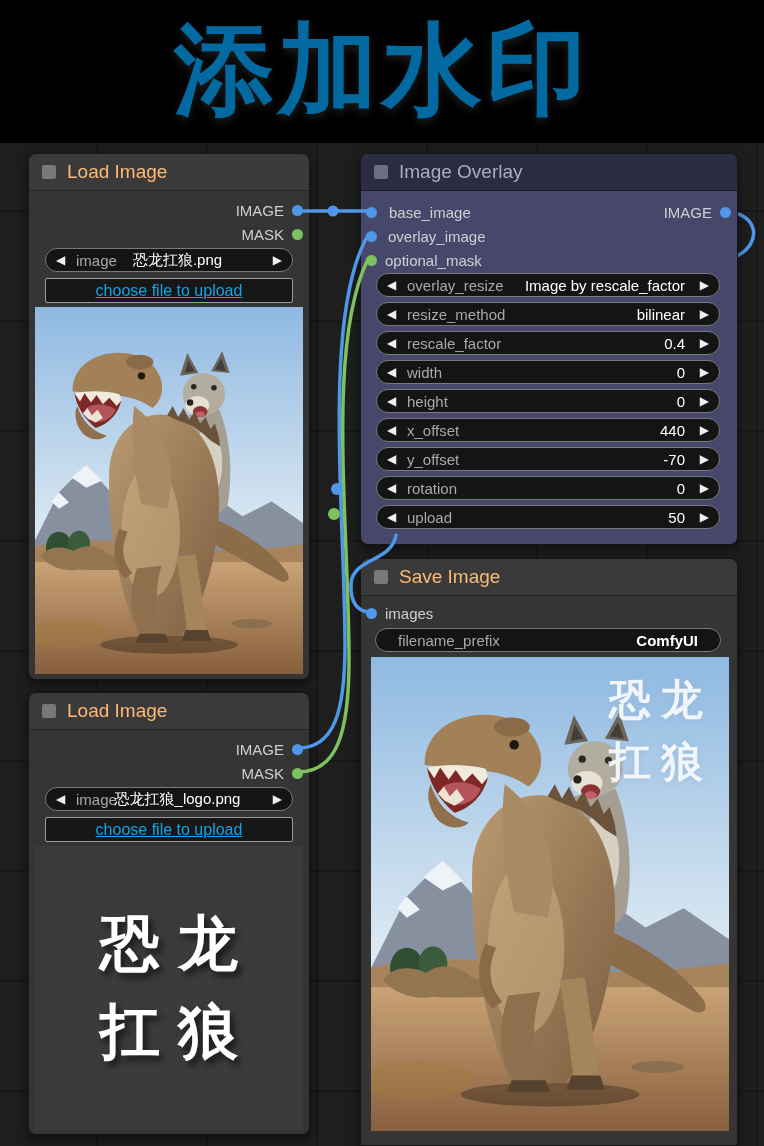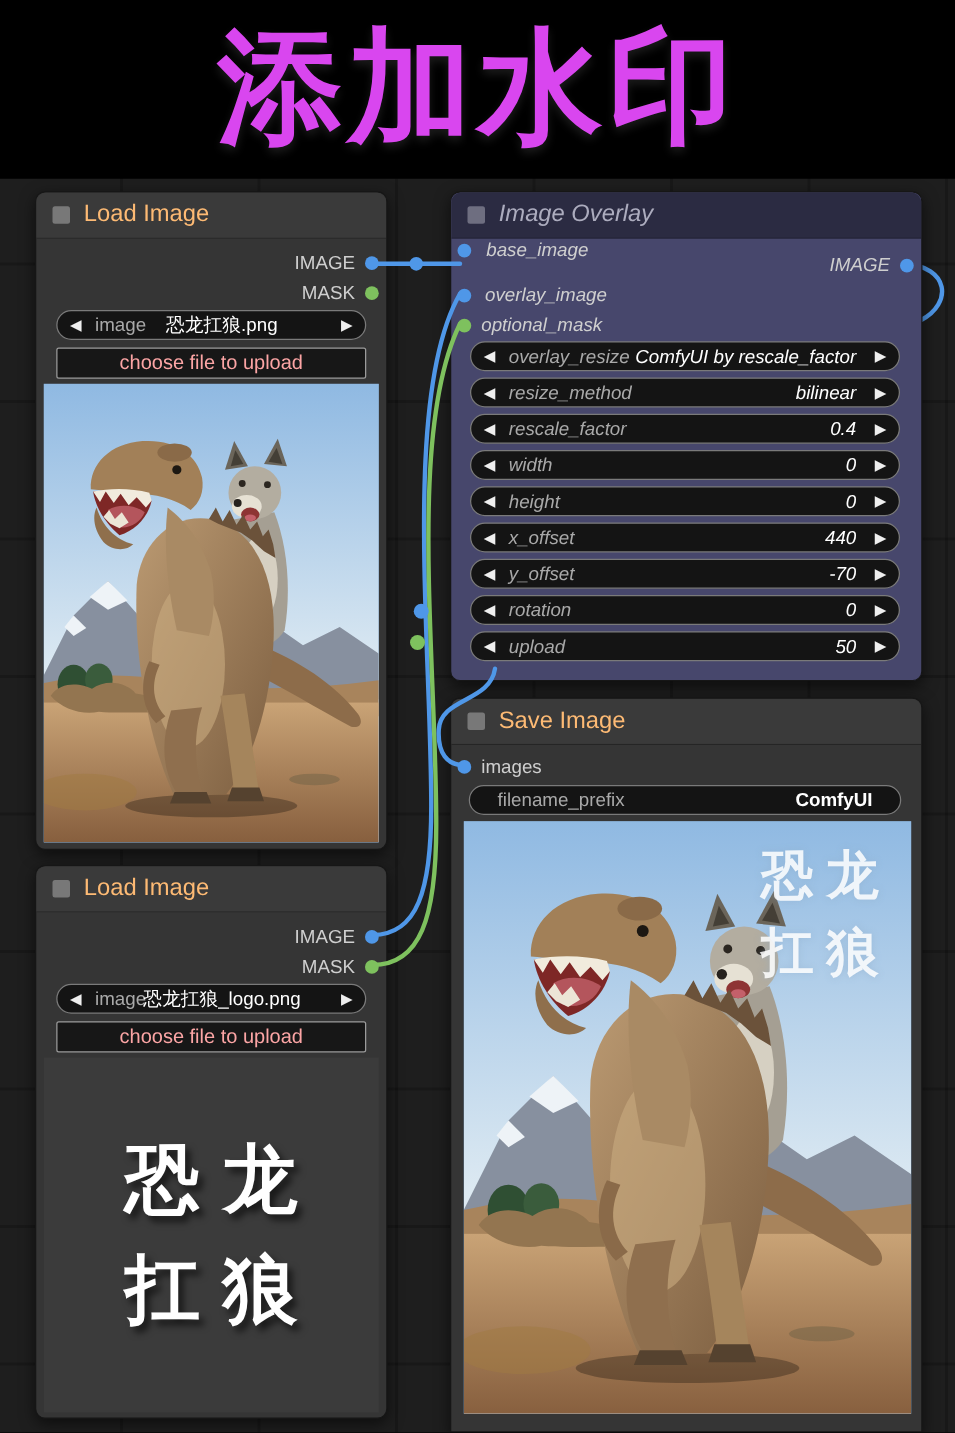--- a/index.html
+++ b/index.html
@@ -10,21 +10,21 @@
     background-color:#1e1e1e;
     background-image:
       linear-gradient(rgba(0,0,0,.20) 2px, transparent 2px),
       linear-gradient(90deg, rgba(0,0,0,.20) 2px, transparent 2px);
     background-size:110px 110px;
     background-position:-14px -10px;
   }
   
   .banner { position:absolute; left:0; top:0; width:764px; height:143px; background:#000;
     display:flex; align-items:center; justify-content:center; z-index:5; }
-  .banner-title { font-size:100px; font-weight:800; color:#d946ef; letter-spacing:4px;
+  .banner-title { font-size:100px; font-weight:800; color:#0369a1; letter-spacing:4px;
     text-shadow:0 4px 8px rgba(40,40,40,.7); white-space:nowrap; }
   
   svg.wires { position:absolute; left:0; top:0; width:764px; height:1146px; pointer-events:none; }
   #wires-under { z-index:1; }
   #wires-over  { z-index:3; }
   
   .node { position:absolute; border-radius:8px; border:1px solid #161616;
     box-shadow:0 4px 12px rgba(0,0,0,.55); z-index:2; }
   .node.gray   { background:#353535; }
   .node.purple { background:#47476c; }
@@ -53,22 +53,22 @@
     color:#efefef; font-size:12px; }
   .warrow.l { left:10px; }
   .warrow.r { right:10px; }
   .wlabel { position:absolute; left:30px; color:#a9a9a9; }
   .wvalue { position:absolute; color:#fff; }
   .wvalue.center { left:47px; right:30px; text-align:center; }
   .wvalue.right  { right:34px; text-align:right; }
   .widget.plain .wlabel { left:22px; }
   .widget.plain .wvalue { right:22px; font-weight:700; }
   .btn { position:absolute; height:25px; background:#171717; border:1px solid #9b9b9b;
-    border-radius:2px; color:#fca5a5; font-size:16px; display:flex; align-items:center;
-    justify-content:center; cursor:pointer; }
+    border-radius:2px; color:#0ea5e9; font-size:16px; display:flex; align-items:center;
+    justify-content:center; cursor:pointer;text-decoration:underline; }
   
   .preview { position:absolute; overflow:hidden; background:#87b0d8; }
   .preview svg.scene { position:absolute; left:0; top:0; width:100%; height:100%; display:block; }
   .watermark { position:absolute; top:12px; right:16px; text-align:right;
     font-size:42px; font-weight:700; line-height:62px; letter-spacing:10px;
     color:rgba(255,255,255,.85); text-shadow:0 0 6px rgba(140,170,200,.45); z-index:2; }
   .watermark div { padding-right:0; }
   .logo-preview { position:absolute; background:#3b3b3b; display:flex; flex-direction:column;
     align-items:center; justify-content:center; overflow:hidden; }
   .logo-line { font-size:60px; font-weight:700; color:#fff; line-height:88px;
@@ -171,46 +171,46 @@
       <span class="warrow r">▶</span>
     </div>
     <div class="btn" style="left:16px; right:16px; top:124px;">choose file to upload</div>
     <div class="preview" style="left:6px; right:6px; top:153px; bottom:5px;">
       <svg class="scene" viewBox="0 0 300 400" preserveAspectRatio="xMidYMid slice">
           <use href="#dinoScene"></use>
         </svg>
     </div>
   </div>
 
-  <div class="node purple" style="left:360px; top:153px; width:378px; height:392px;font-style:italic;">
+  <div class="node purple" style="left:360px; top:153px; width:378px; height:392px;">
     <div class="titlebar">
       <span class="nsquare"></span>
       <span class="ntitle">Image Overlay</span>
     </div>
-    <div class="port in" style="top:34px;gap:12px;">
+    <div class="port in" style="top:46px;gap:12px;">
       <span class="dot blue"></span>
       <span>base_image</span>
     </div>
     <div class="port in" style="top:70px;gap:11px;">
       <span class="dot blue"></span>
       <span>overlay_image</span>
     </div>
     <div class="port in" style="top:94px;">
       <span class="dot green"></span>
       <span>optional_mask</span>
     </div>
     <div class="port out" style="top:46px;">
       <span>IMAGE</span>
       <span class="dot blue"></span>
     </div>
 
     <div class="widget" style="left:15px; right:17px; top:119px;">
       <span class="warrow l">◀</span>
       <span class="wlabel">overlay_resize</span>
-      <span class="wvalue right">ComfyUI by rescale_factor</span>
+      <span class="wvalue right">Image by rescale_factor</span>
       <span class="warrow r">▶</span>
     </div>
     <div class="widget" style="left:15px; right:17px; top:148px;">
       <span class="warrow l">◀</span>
       <span class="wlabel">resize_method</span>
       <span class="wvalue right">bilinear</span>
       <span class="warrow r">▶</span>
     </div>
     <div class="widget" style="left:15px; right:17px; top:177px;">
       <span class="warrow l">◀</span>

